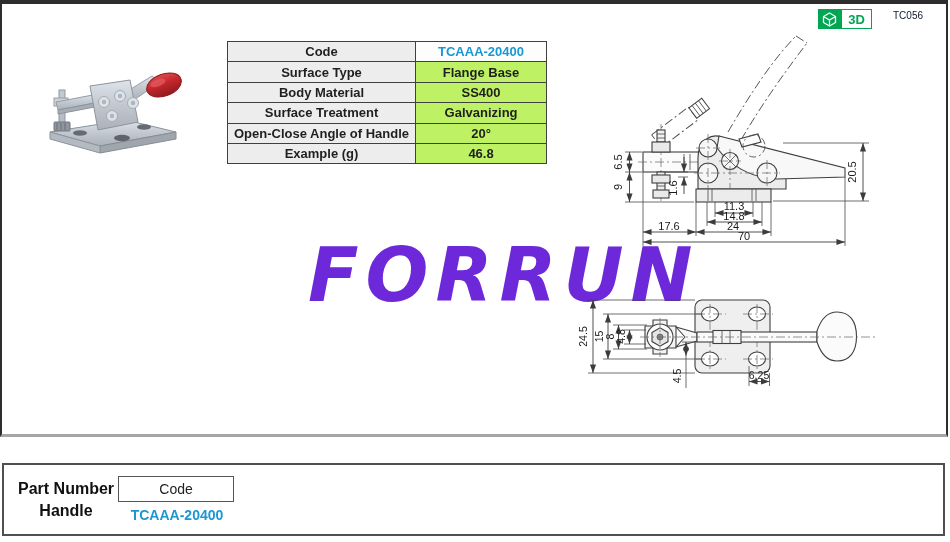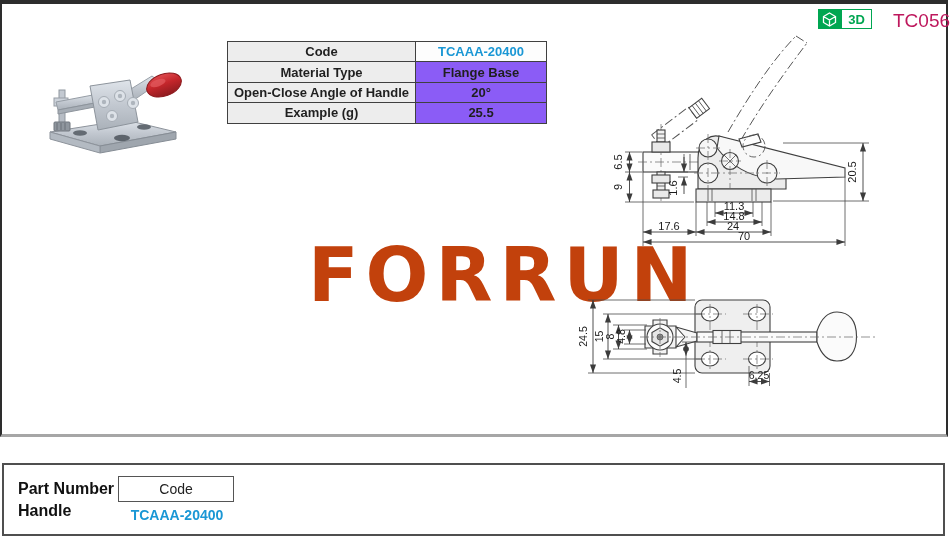--- a/index.html
+++ b/index.html
@@ -4,46 +4,46 @@
 <style>
   html,body{margin:0;padding:0;background:#fff;}
   .stage{position:relative;width:950px;height:542px;background:#fff;overflow:hidden;
          font-family:"Liberation Sans",sans-serif;color:#1f1f1f;}
   
   .main-panel{position:absolute;left:0;top:0;width:944px;height:430px;background:#fff;
     border-top:4px solid #2d2d2d;border-left:2px solid #2d2d2d;border-right:2px solid #2d2d2d;
     border-bottom:3px solid #a6a6a6;}
   
   .watermark{position:absolute;left:308px;top:232px;font-family:"DejaVu Sans",sans-serif;
-    font-weight:bold;font-size:74px;letter-spacing:7px;color:#c2410c;z-index:0;user-select:none;}
+    font-weight:bold;font-size:74px;letter-spacing:7px;color:#6d28d9;z-index:0;user-select:none;font-style:italic;}
   
   .badge-group{position:absolute;left:818px;top:9px;display:flex;align-items:center;z-index:3;border-radius:8px;}
   .badge-3d{display:flex;align-items:stretch;height:20px;cursor:pointer;}
   .badge-cube{width:23px;background:#00a651;display:flex;align-items:center;justify-content:center;}
   .badge-3d-label{width:29px;border:1.5px solid #00a651;color:#00a651;display:flex;align-items:center;
     justify-content:center;font-size:13px;font-weight:bold;background:#fff;}
-  .page-code{position:absolute;left:893px;top:10px;font-size:19px;color:#be185d;z-index:3;}
+  .page-code{position:absolute;left:893px;top:10px;font-size:10px;color:#0f172a;z-index:3;}
   
   .spec-table{position:absolute;left:227px;top:41px;border-collapse:collapse;z-index:2;}
   .spec-table td{border:1.4px solid #404040;height:19.4px;padding:0 6px;font-size:13px;
     font-weight:600;text-align:center;white-space:nowrap;}
   .spec-table td.c-label{width:168px;background:#ededed;color:#1f1f1f;}
-  .spec-table td.c-value{width:118px;background:#8b5cf6;color:#1f1f1f;}
+  .spec-table td.c-value{width:118px;background:#bef264;color:#1f1f1f;}
   .spec-table tr.highlight td.c-value{background:#fdfdfd;color:#1a97d5;}
   
   .drawing{position:absolute;z-index:1;}
   #side-view{left:598px;top:28px;}
   #top-view{left:545px;top:268px;}
   #product-photo{left:36px;top:72px;z-index:2;}
   .dimtext{font-family:"Liberation Sans",sans-serif;font-size:11px;fill:#1c1c1c;}
   .dimtext2{font-family:"Liberation Sans",sans-serif;font-size:10.5px;fill:#1c1c1c;}
   
   .pn-box{position:absolute;left:2px;top:463px;width:939px;height:69px;background:#fff;
     border:2.5px solid #4f4f4f;z-index:3;}
-  .pn-title{position:absolute;left:14px;top:13px;font-size:16px;font-weight:bold;line-height:1.35;color:#111;}
+  .pn-title{position:absolute;left:14px;top:13px;font-size:16px;font-weight:bold;line-height:1.35;color:#111;text-align:center;}
   .code-box{position:absolute;left:114px;top:11px;width:114px;height:24px;border:1.7px solid #555;
     display:flex;align-items:center;justify-content:center;font-size:14px;color:#222;background:#fff;}
   .code-value{position:absolute;left:114px;top:42px;width:118px;text-align:center;font-size:14px;
     font-weight:600;color:#1a97d5;}
   svg .ol{stroke:#3f3f3f;stroke-width:1.1;}
   svg .thin{stroke:#4a4a4a;stroke-width:0.8;}
   svg .cl{stroke:#666;stroke-width:0.7;stroke-dasharray:9 3 2 3;fill:none;}
   svg .ph{stroke:#555;stroke-width:1;stroke-dasharray:9 3 2 3;fill:none;}
   svg .dim{stroke:#3c3c3c;stroke-width:0.9;fill:none;}
 </style>
@@ -118,30 +118,38 @@
       <circle cx="76" cy="44" r="2.2" fill="#aeb5bd"></circle>
   </svg>
 
   <table class="spec-table">
     <tbody>
         <tr class="highlight">
       <td class="c-label">Code</td>
       <td class="c-value">TCAAA-20400</td>
     </tr>
         <tr>
-      <td class="c-label">Material Type</td>
+      <td class="c-label">Surface Type</td>
       <td class="c-value">Flange Base</td>
+    </tr>
+        <tr>
+      <td class="c-label">Body Material</td>
+      <td class="c-value">SS400</td>
+    </tr>
+        <tr>
+      <td class="c-label">Surface Treatment</td>
+      <td class="c-value">Galvanizing</td>
     </tr>
         <tr>
       <td class="c-label">Open-Close Angle of Handle</td>
       <td class="c-value">20°</td>
     </tr>
         <tr>
       <td class="c-label">Example (g)</td>
-      <td class="c-value">25.5</td>
+      <td class="c-value">46.8</td>
     </tr>
       </tbody>
   </table>
 
   <svg id="side-view" class="drawing" width="348" height="235" viewBox="0 0 348 235">
     <defs>
       <marker id="ar" viewBox="0 0 10 10" refX="9.5" refY="5" markerWidth="10" markerHeight="10" orient="auto-start-reverse">
         <path d="M0,1.6 L9.5,5 L0,8.4 Z" fill="#3c3c3c"></path>
       </marker>
     </defs>

